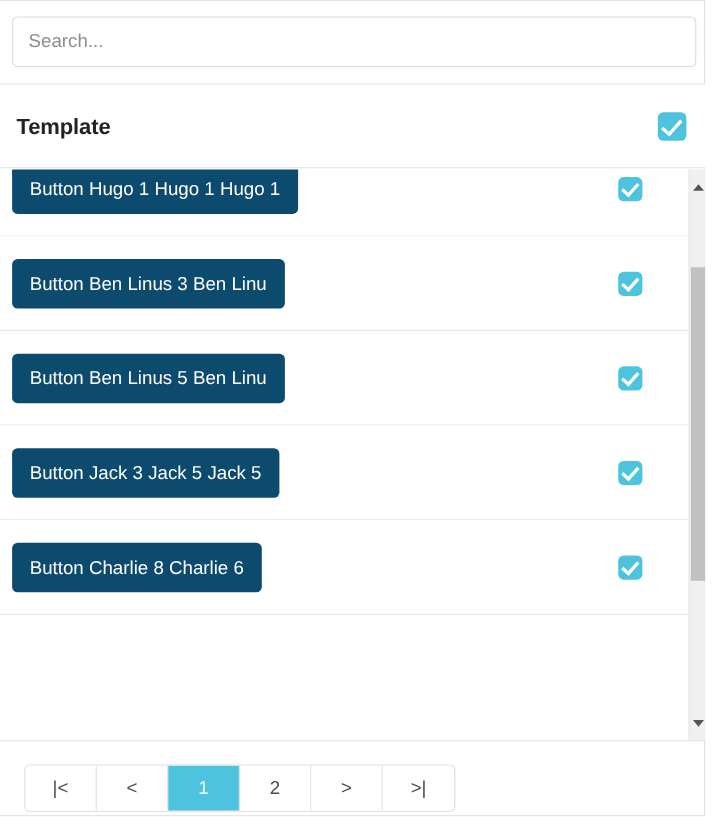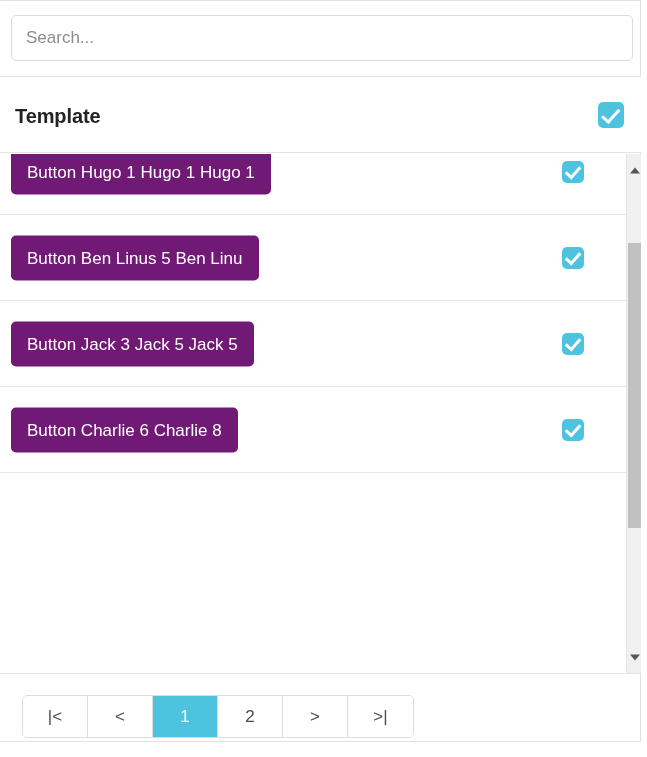--- a/index.html
+++ b/index.html
@@ -144,21 +144,21 @@
     height: 86px;
     border-bottom: 1px solid #e8e8e8;
     background: #ffffff;
   }
 
   .row-button {
     position: absolute;
     left: 11px;
     top: 50%;
     transform: translateY(-50%);
-    background: #701a75;
+    background: #0c4a6e;
     color: #ffffff;
     border: none;
     border-radius: 5px;
     font-family: "Liberation Sans", sans-serif;
     font-size: 17px;
     line-height: 1;
     padding: 14px 16px;
     cursor: pointer;
     white-space: nowrap;
   }
@@ -273,29 +273,33 @@
     <div class="header-rule"></div>
   </div>
 
   <div class="list-viewport">
     <div class="list-inner" id="list-inner">
         <div class="list-row">
           <button class="row-button">Button Hugo 1 Hugo 1 Hugo 1</button>
           <div class="cbx row-cbx"></div>
         </div>
         <div class="list-row">
+          <button class="row-button">Button Ben Linus 3 Ben Linu</button>
+          <div class="cbx row-cbx"></div>
+        </div>
+        <div class="list-row">
           <button class="row-button">Button Ben Linus 5 Ben Linu</button>
           <div class="cbx row-cbx"></div>
         </div>
         <div class="list-row">
           <button class="row-button">Button Jack 3 Jack 5 Jack 5</button>
           <div class="cbx row-cbx"></div>
         </div>
         <div class="list-row">
-          <button class="row-button">Button Charlie 6 Charlie 8</button>
+          <button class="row-button">Button Charlie 8 Charlie 6</button>
           <div class="cbx row-cbx"></div>
         </div>
       </div>
   </div>
 
   <div class="scrollbar">
     <div class="sb-arrow up"></div>
     <div class="sb-thumb"></div>
     <div class="sb-arrow down"></div>
   </div>

